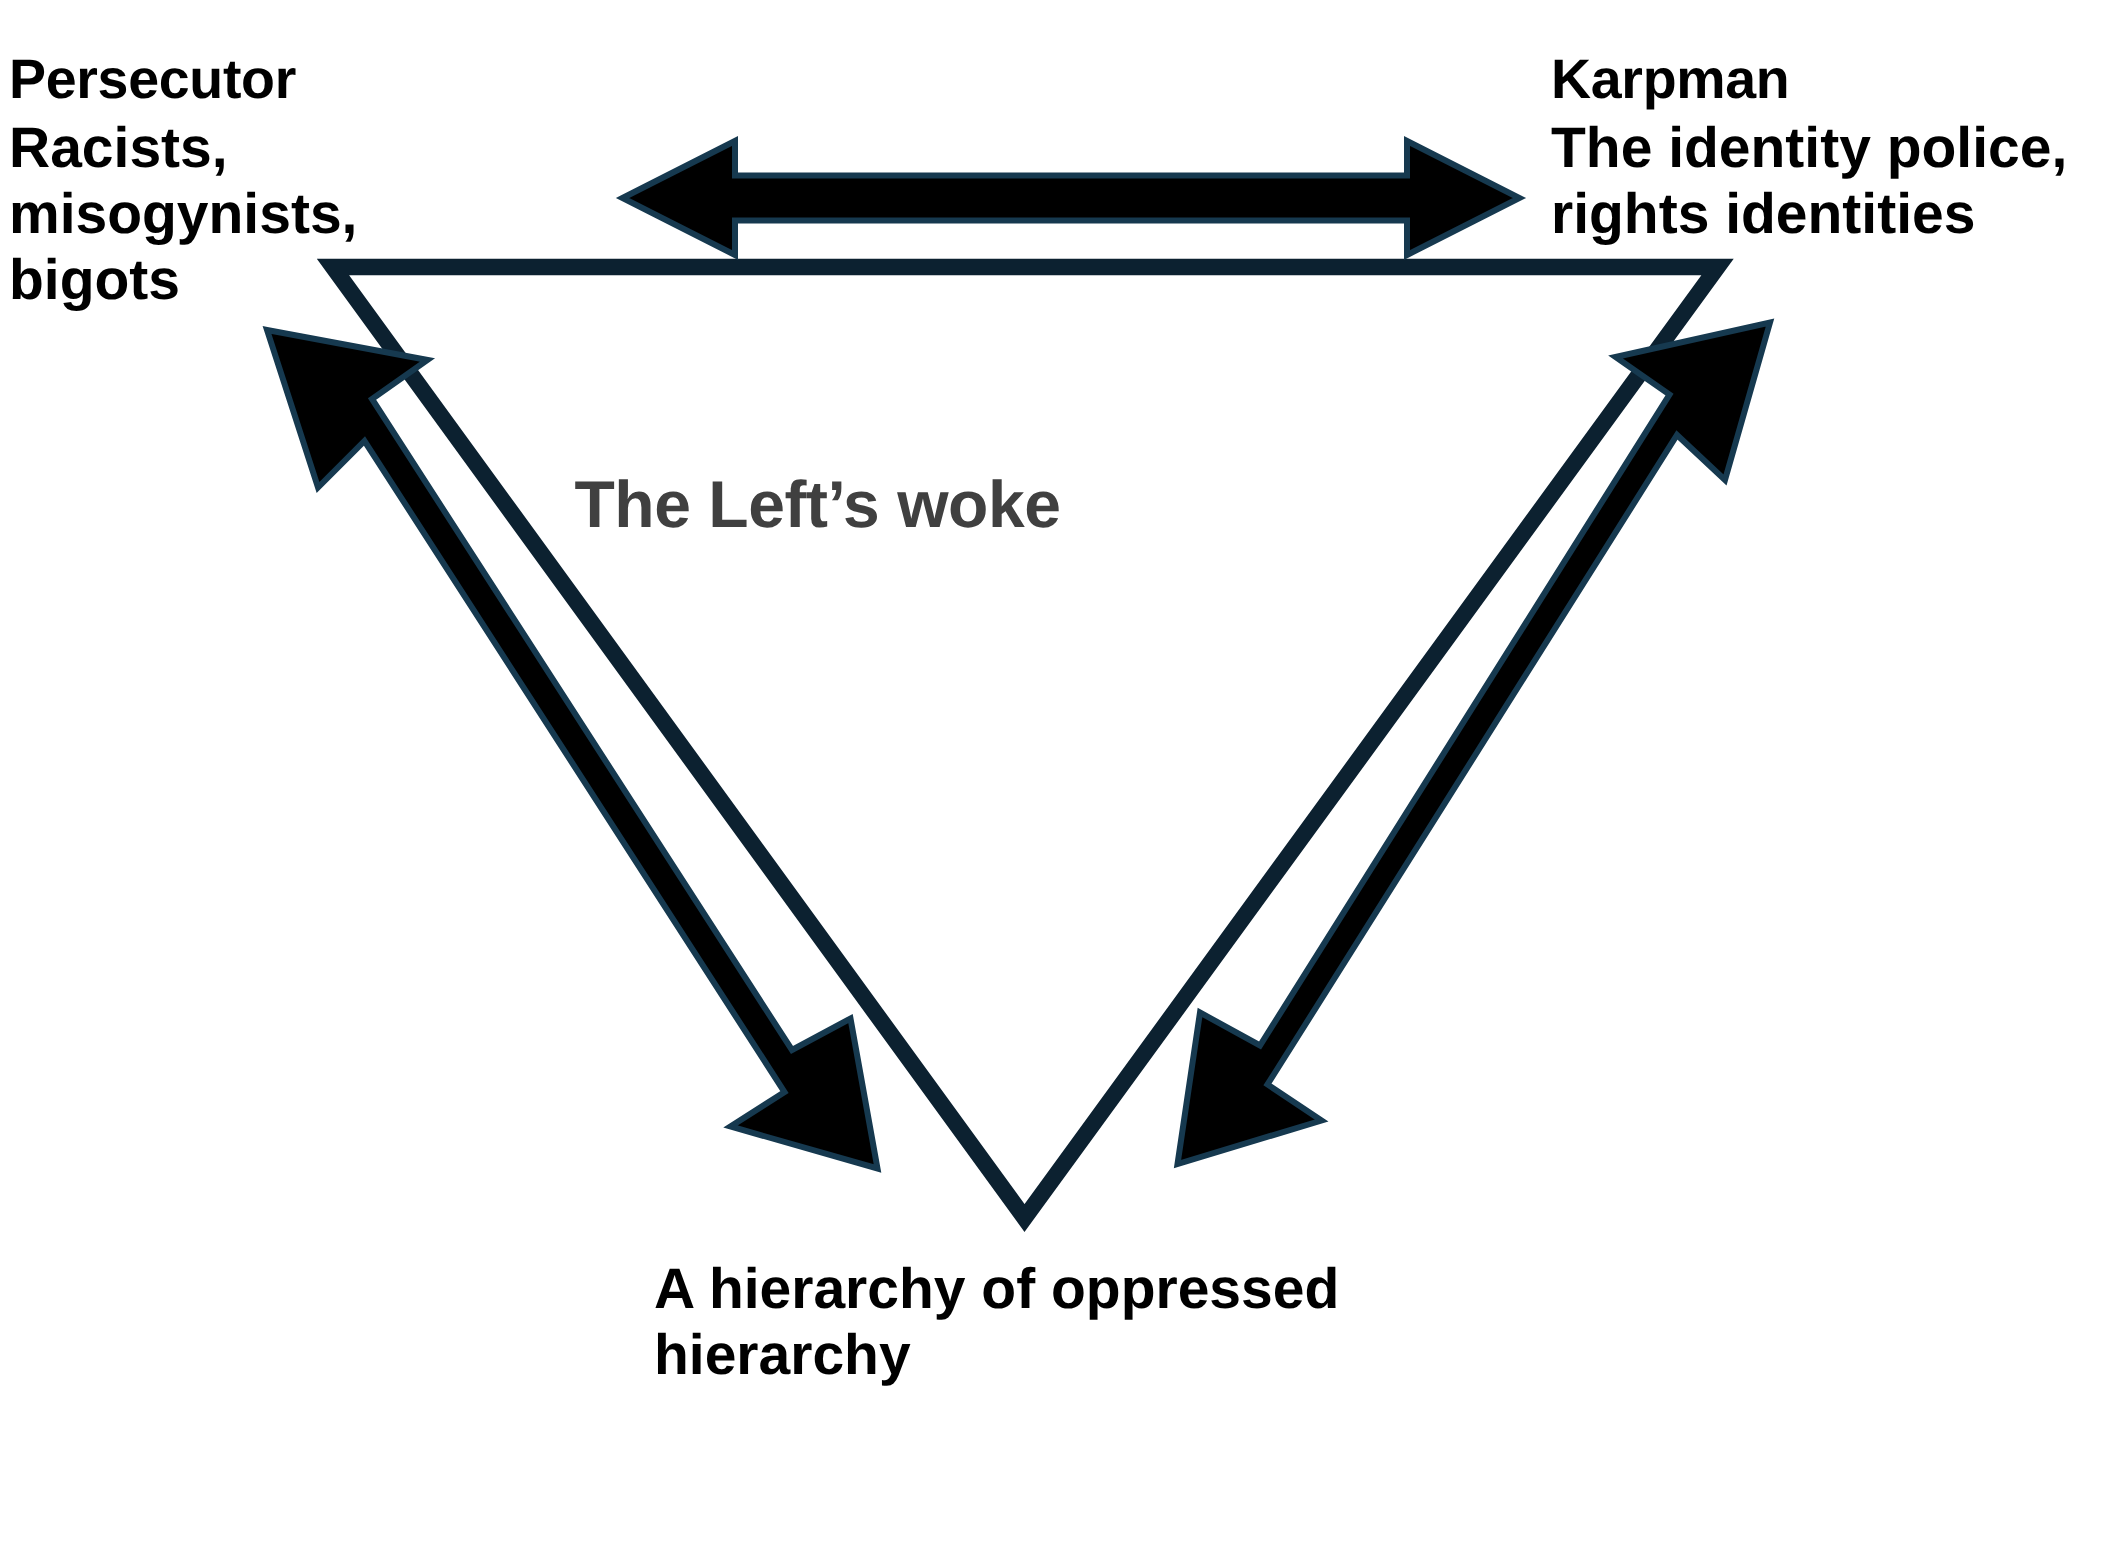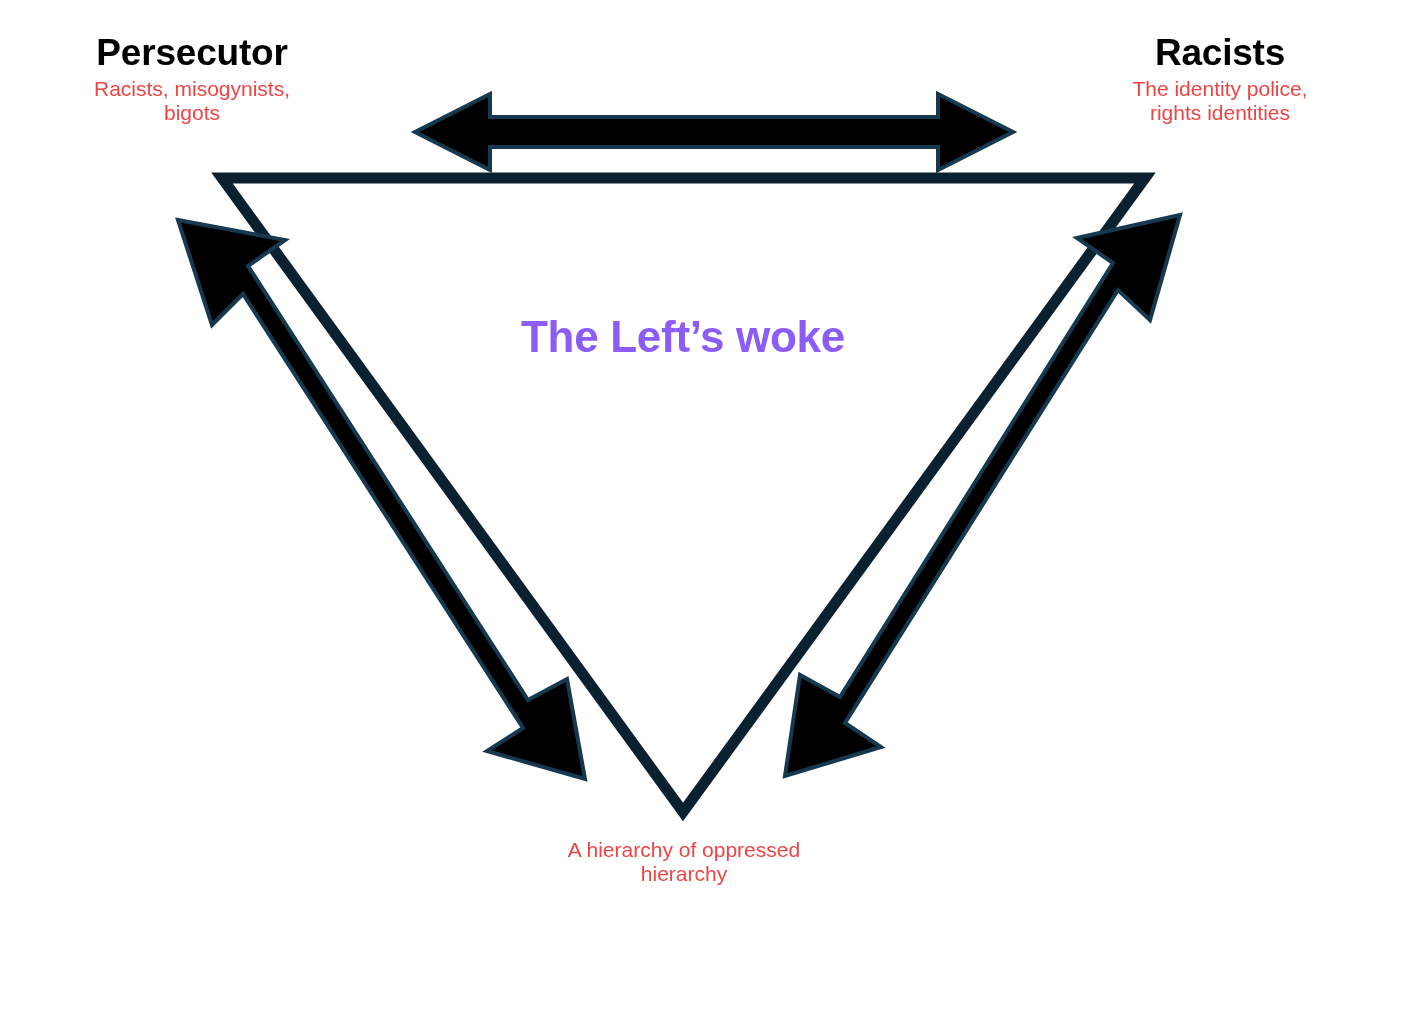--- a/index.html
+++ b/index.html
@@ -20,34 +20,34 @@
   }
   #diagram-svg {
     position: absolute;
     left: 0;
     top: 0;
     width: 1410px;
     height: 1030px;
   }
   .label-block {
     position: absolute;
-    text-align: center;
+    text-align: left;
     line-height: 1.16;
   }
   .role-title {
     font-size: 37px;
     font-weight: bold;
     letter-spacing: -0.2px;
     color: #000000;
     white-space: nowrap;
   }
   .role-desc {
-    font-size: 21px;
-    font-weight: normal;
-    color: #ef4444;
+    font-size: 38px;
+    font-weight: bold;
+    color: #000000;
     margin-top: 2px;
   }
   #label-persecutor {
     left: 6px;
     top: 32px;
     width: 372px;
   }
   #label-rescuer {
     left: 1034px;
     top: 32px;
@@ -56,26 +56,26 @@
   #label-victim {
     left: 436px;
     top: 836px;
     width: 496px;
   }
   #center-title {
     position: absolute;
     left: 383px;
     top: 308px;
     width: 600px;
-    text-align: center;
+    text-align: left;
     font-size: 44px;
     font-weight: bold;
     line-height: 1.32;
     letter-spacing: -0.3px;
-    color: #8b5cf6;
+    color: #404040;
   }
 </style>
 </head>
 <body>
 
 <div id="canvas">
 
   <svg id="diagram-svg" viewBox="0 0 1410 1030">
 
     <polygon points="222,178 1145,178 683,812" fill="none" stroke="#0c2130" stroke-width="11" stroke-linejoin="miter"></polygon>
@@ -94,21 +94,21 @@
 
   </svg>
 
   <div class="label-block" id="label-persecutor">
     <div class="role-title">Persecutor</div>
     <div class="role-desc">Racists, misogynists,</div>
     <div class="role-desc" style="margin-top:0">bigots</div>
   </div>
 
   <div class="label-block" id="label-rescuer">
-    <div class="role-title">Racists</div>
+    <div class="role-title">Karpman</div>
     <div class="role-desc">The identity police,</div>
     <div class="role-desc" style="margin-top:0">rights identities</div>
   </div>
 
   <div class="label-block" id="label-victim">
     <div class="role-desc">A hierarchy of oppressed</div>
     <div class="role-desc" style="margin-top:0">hierarchy</div>
   </div>
 
   <div id="center-title">

